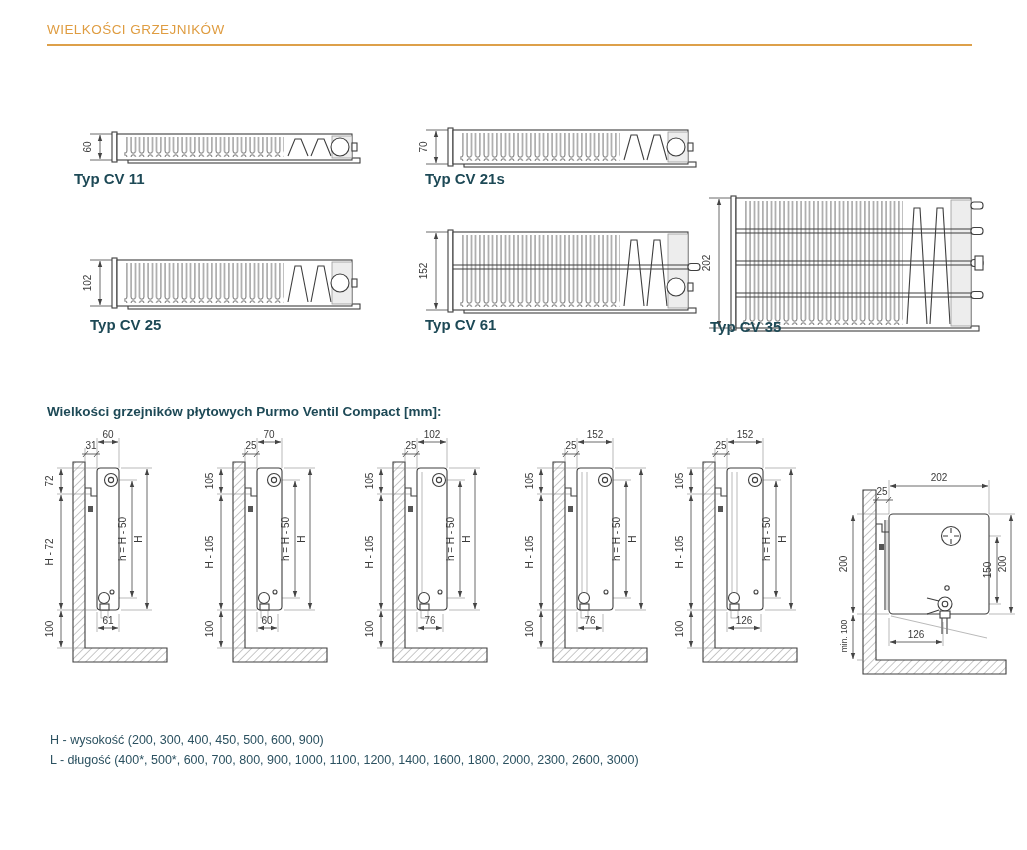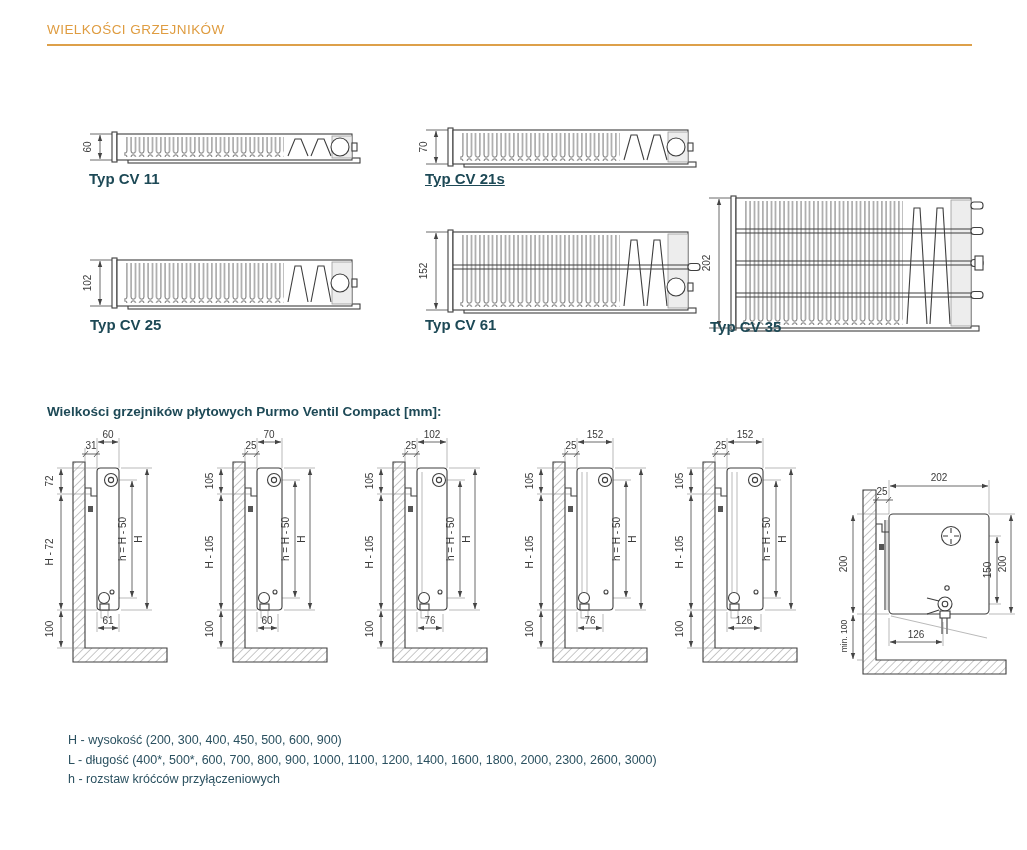--- a/index.html
+++ b/index.html
@@ -3,21 +3,21 @@
 <meta charset="utf-8">
 <style>
   html,body{margin:0;padding:0;background:#ffffff;}
   #page{position:relative;width:1027px;height:850px;background:#fff;overflow:hidden;
         font-family:"Liberation Sans",sans-serif;}
   .hdr{position:absolute;left:47px;top:22px;font-size:13.5px;letter-spacing:.45px;
        color:#df9c40;font-weight:500;}
   .hdr-rule{position:absolute;left:47px;top:44px;width:925px;height:1.5px;background:#dda04a;}
   .sec-title{position:absolute;left:47px;top:378px;font-size:13.5px;font-weight:bold;color:#1d4956;margin-top:26px;}
   .tv-label{position:absolute;font-weight:bold;font-size:15px;color:#1d4956;}
-  .legend{position:absolute;left:68px;top:731px;color:#2b5160;font-size:12.5px;line-height:19.5px;}
+  .legend{position:absolute;left:50px;top:731px;color:#2b5160;font-size:12.5px;line-height:19.5px;}
   svg{position:absolute;overflow:visible;}
   .ln{stroke:#3f3f3f;stroke-width:1.1;fill:none;}
   .white{fill:#ffffff;stroke:#3f3f3f;stroke-width:1.1;}
   .panel{fill:#ededed;stroke:#999;stroke-width:.8;}
   .thin{stroke:#8a8a8a;stroke-width:.6;fill:none;}
   .dimln{stroke:#444;stroke-width:.8;fill:none;}
   .dimt{font-family:"Liberation Sans",sans-serif;font-size:10px;fill:#3a3a3a;}
   .dimt-s{font-family:"Liberation Sans",sans-serif;font-size:8.5px;fill:#3a3a3a;}
 </style>
 </head>
@@ -57,21 +57,21 @@
       <rect class="white" x="0" y="-2" width="5" height="30"></rect>
       <rect class="white" x="5" y="0" width="235" height="26"></rect>
       <rect x="12" y="3" width="160" height="20" fill="url(#f26)"></rect>
       <path class="ln" d="M176,22 L183,5 L189,5 L196,22"></path>
       <path class="ln" d="M199,22 L206,5 L212,5 L219,22"></path>
       <rect class="panel" x="220" y="2" width="20" height="22"></rect>
       <circle class="white" cx="228" cy="13" r="9"></circle>
       <rect class="white" x="240" y="9" width="5" height="8"></rect>
     </g>
   </svg>
-  <div class="tv-label" style="left:89px;top:170px;">Typ CV 11</div>
+  <div class="tv-label" style="left:74px;top:170px;">Typ CV 11</div>
 
   <svg style="left:420px;top:122px;" width="280" height="54">
     <defs>
         <pattern id="f34" patternUnits="userSpaceOnUse" width="8.5" height="28">
       <rect x="2" y="0.8" width="4.5" height="26.4" rx="2.2" fill="none" stroke="#5a5a5a" stroke-width="0.9"></rect>
     </pattern>
       </defs>
     <line class="dimln" x1="6" y1="8" x2="28" y2="8"></line>
     <line class="dimln" x1="6" y1="42" x2="28" y2="42"></line>
     <line class="dimln" x1="16" y1="9" x2="16" y2="41" marker-start="url(#aS)" marker-end="url(#aE)"></line>
@@ -81,21 +81,21 @@
       <rect class="white" x="0" y="-2" width="5" height="38"></rect>
       <rect class="white" x="5" y="0" width="235" height="34"></rect>
       <rect x="12" y="3" width="160" height="28" fill="url(#f34)"></rect>
       <path class="ln" d="M176,30 L183,5 L189,5 L196,30"></path>
       <path class="ln" d="M199,30 L206,5 L212,5 L219,30"></path>
       <rect class="panel" x="220" y="2" width="20" height="30"></rect>
       <circle class="white" cx="228" cy="17" r="9"></circle>
       <rect class="white" x="240" y="13" width="5" height="8"></rect>
     </g>
   </svg>
-  <div class="tv-label" style="left:425px;top:170px;text-decoration:underline;">Typ CV 21s</div>
+  <div class="tv-label" style="left:425px;top:170px;">Typ CV 21s</div>
 
   <svg style="left:84px;top:252px;" width="280" height="66">
     <defs>
         <pattern id="f46" patternUnits="userSpaceOnUse" width="8.5" height="40">
       <rect x="2" y="0.8" width="4.5" height="38.4" rx="2.2" fill="none" stroke="#5a5a5a" stroke-width="0.9"></rect>
     </pattern>
       </defs>
     <line class="dimln" x1="6" y1="8" x2="28" y2="8"></line>
     <line class="dimln" x1="6" y1="54" x2="28" y2="54"></line>
     <line class="dimln" x1="16" y1="9" x2="16" y2="53" marker-start="url(#aS)" marker-end="url(#aE)"></line>
@@ -449,16 +449,15 @@
     <text class="dimt" x="148" y="106" text-anchor="middle" transform="rotate(-90 148 106)">150</text>
     <line class="dimln" x1="168" y1="51" x2="168" y2="149" marker-start="url(#aS)" marker-end="url(#aE)"></line>
     <text class="dimt" x="163" y="100" text-anchor="middle" transform="rotate(-90 163 100)">200</text>
     <line class="dimln" x1="47" y1="178" x2="99" y2="178" marker-start="url(#aS)" marker-end="url(#aE)"></line>
     <text class="dimt" x="73" y="174" text-anchor="middle">126</text>
   </svg>
 
   <div class="legend">
     <div>H - wysokość (200, 300, 400, 450, 500, 600, 900)</div>
     <div>L - długość (400*, 500*, 600, 700, 800, 900, 1000, 1100, 1200, 1400, 1600, 1800, 2000, 2300, 2600, 3000)</div>
-    <div>h - rozstaw króćców przyłączeniowych</div>
   </div>
 
 </div>
 
 </body></html>

